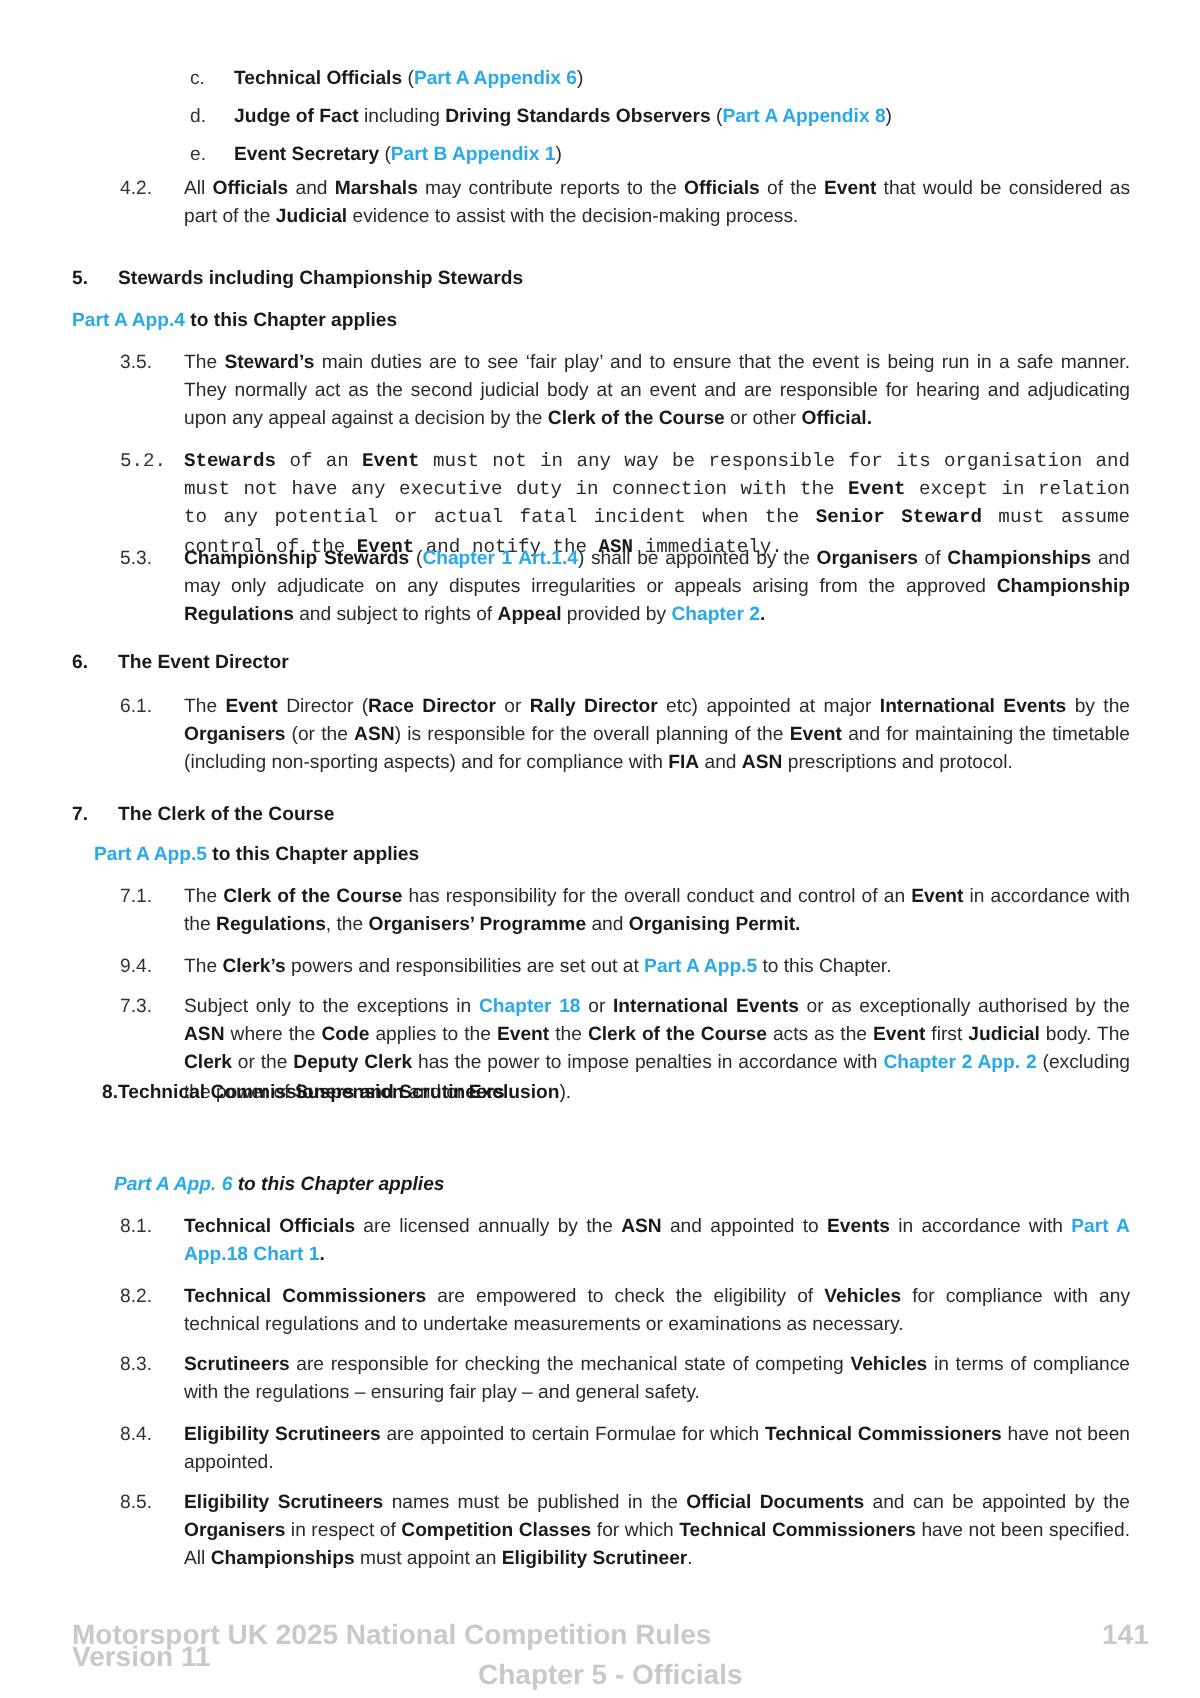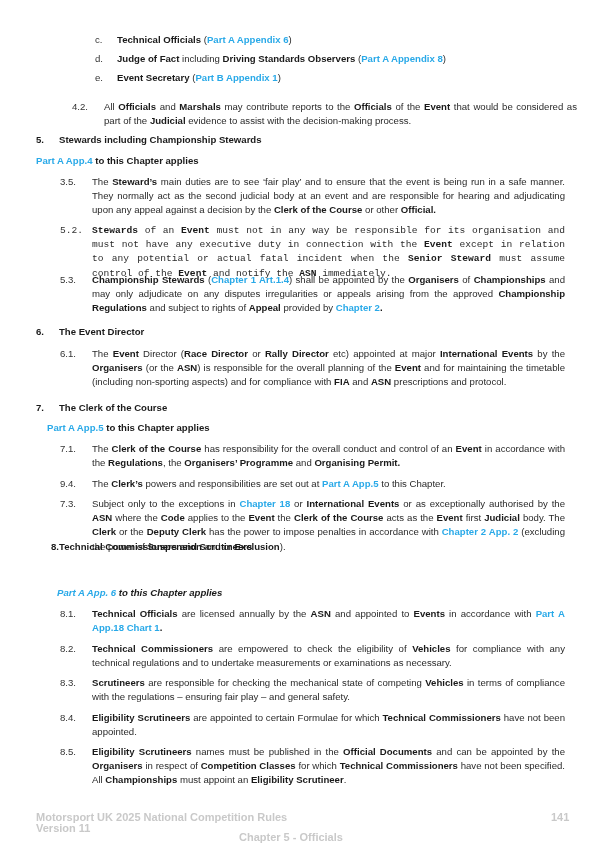--- a/index.html
+++ b/index.html
@@ -12,39 +12,39 @@
   .lnk { color: #29a9e8; font-weight: bold; }
   .sub { position: absolute; left: 95px; }
   .sub .lbl { position: absolute; left: 0; color: #333; }
   .sub .txt { position: absolute; left: 22px; white-space: nowrap; }
   .clause { position: absolute; left: 60px; width: 505px; }
   .clause .num { position: absolute; left: 0; top: 0; color: #333; }
   .clause .body { margin-left: 32px; text-align: justify; }
   .heading { position: absolute; left: 36px; font-weight: bold; color: #1a1a1a; }
   .heading .hnum { display: inline-block; width: 23px; }
   .applies { position: absolute; font-weight: bold; color: #1a1a1a; }
-  .footer { position: absolute; font-size: 11px; color: #c9c9c9; font-weight: bold; line-height: 11px; }
+  .footer { position: absolute; font-size: 14px; color: #c9c9c9; font-weight: bold; line-height: 11px; }
 </style>
 </head>
 <body>
 
 <div class="sub" style="top:33px;">
   <span class="lbl">c.</span>
   <span class="txt rich"><b>Technical Officials</b> (<span class="lnk">Part A Appendix 6</span>)</span>
 </div>
 <div class="sub" style="top:52px;">
   <span class="lbl">d.</span>
   <span class="txt rich"><b>Judge of Fact</b> including <b>Driving Standards Observers</b> (<span class="lnk">Part A Appendix 8</span>)</span>
 </div>
 <div class="sub" style="top:71px;">
   <span class="lbl">e.</span>
   <span class="txt rich"><b>Event Secretary</b> (<span class="lnk">Part B Appendix 1</span>)</span>
 </div>
 
-<div class="clause" style="top:100px;margin-left:12px;">
+<div class="clause" style="top:88px;">
   <span class="num">4.2.</span>
   <div class="body rich">All <b>Officials</b> and <b>Marshals</b> may contribute reports to the <b>Officials</b> of the <b>Event</b> that would be considered as part of the <b>Judicial</b> evidence to assist with the decision-making process.</div>
 </div>
 
 <div class="heading" style="top:133px;">
   <span class="hnum">5.</span><span>Stewards including Championship Stewards</span>
 </div>
 <div class="applies" style="left:36px; top:154px;">
   <span class="lnk">Part A App.4</span><span> to this Chapter applies</span>
 </div>

